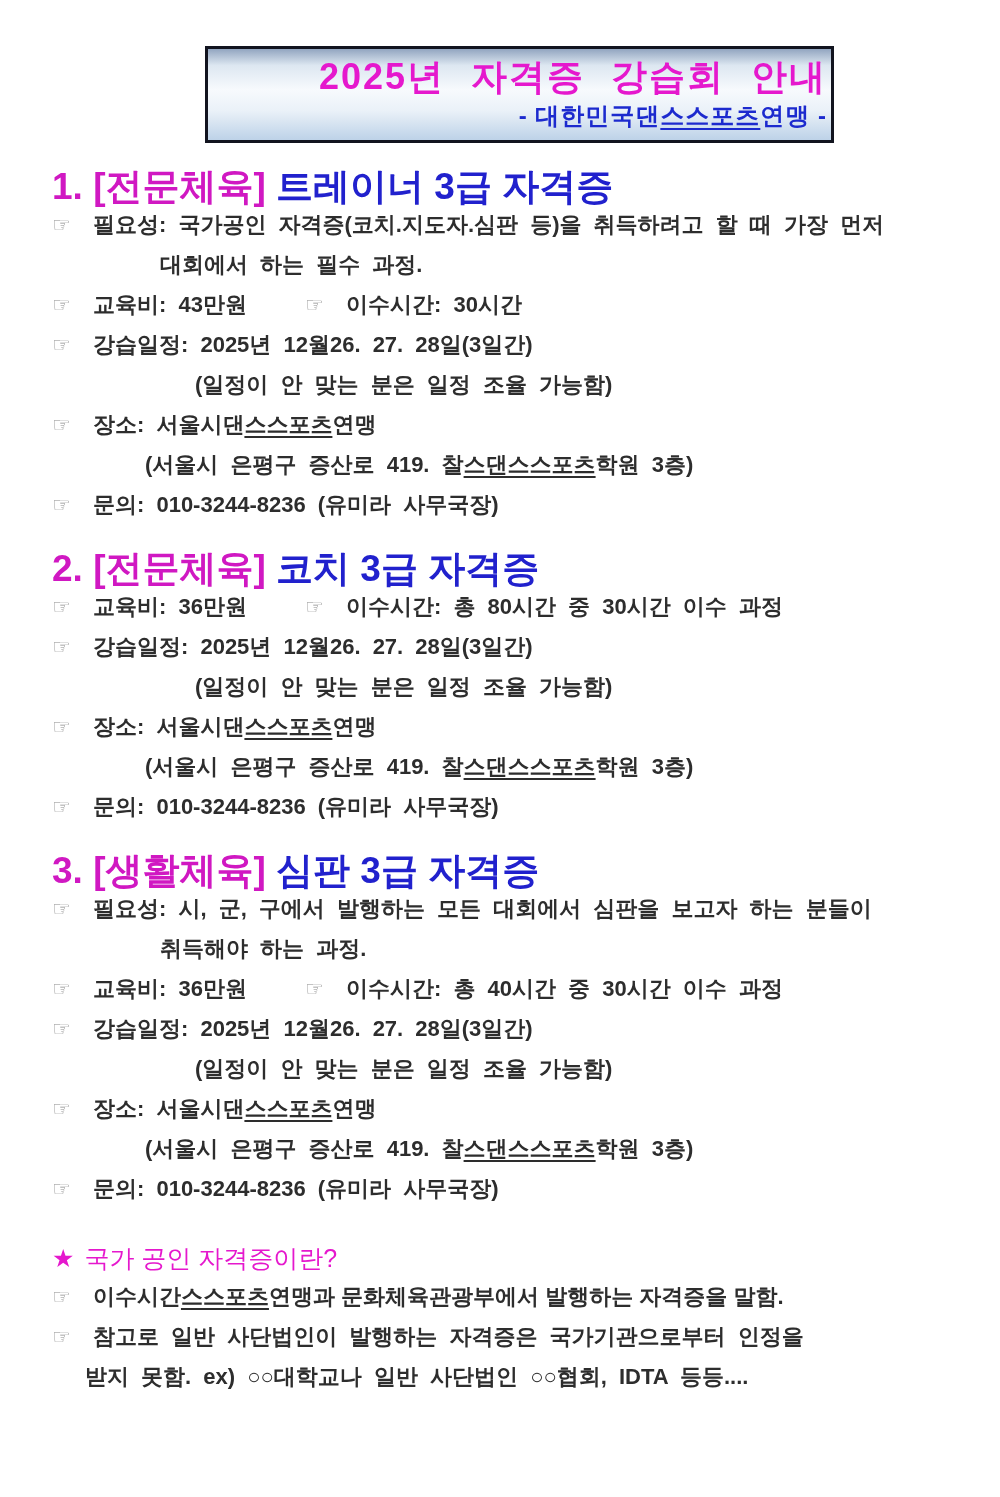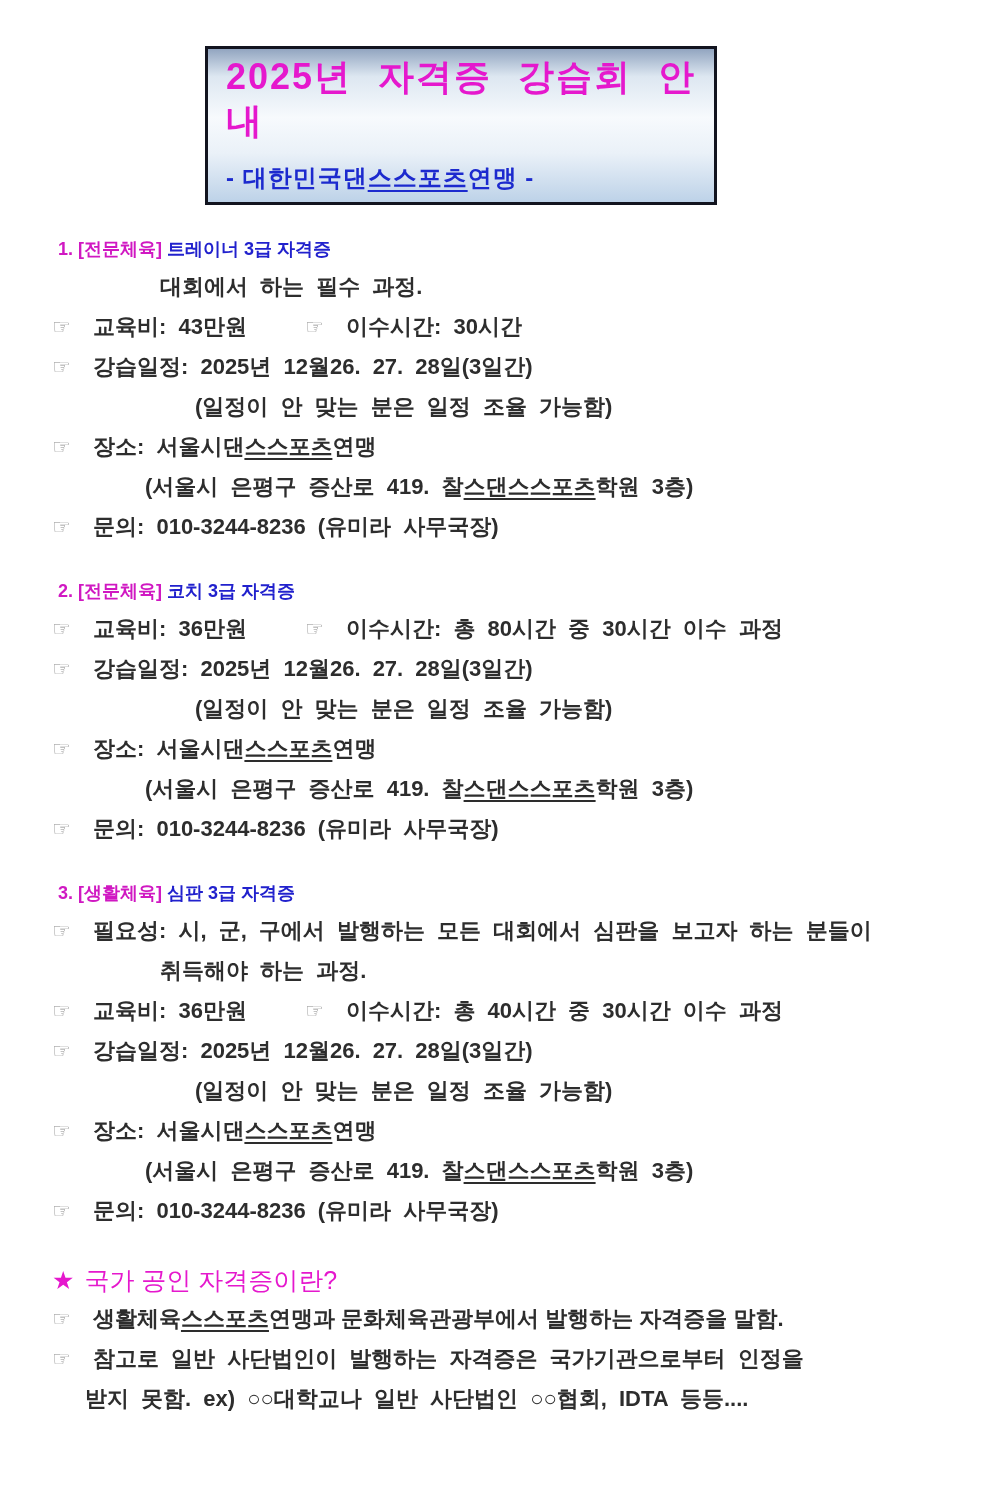--- a/index.html
+++ b/index.html
@@ -5,37 +5,37 @@
   * { margin:0; padding:0; box-sizing:border-box; }
   html,body { background:#ffffff; }
   body {
     width:1000px; height:1497px; overflow:hidden;
     font-family:"Liberation Sans","DejaVu Sans",sans-serif;
   }
   .page { width:1000px; height:1497px; background:#ffffff; }
 
   
   .header-box {
-    width:512px; margin:46px 0 0 205px;
+    width:629px; margin:46px 0 0 205px;
     border:3px solid #12141f;
     background:linear-gradient(180deg,#92a5c0 0%,#dde7f1 18%,#f7fafd 45%,#eaf1f8 68%,#bdd2e8 100%);
-    text-align:left; padding:6px 4px 9px 18px;
+    text-align:right; padding:6px 4px 9px 18px;
   }
   .hb-title {
     font-size:36px; font-weight:800; color:#e518cd;
     letter-spacing:2px; word-spacing:14px; line-height:44px;
   }
   .hb-sub {
     font-size:24px; font-weight:700; color:#1c2ace;
-    line-height:30px; margin-top:20px; letter-spacing:1px;
+    line-height:30px; margin-top:2px; letter-spacing:1px;
   }
 
   
   .content { padding-left:52px; padding-right:34px; color:#2d2d2d; }
-  .sec-heading { margin-top:26px; font-size:18px; font-weight:700; line-height:36px;margin-left:6px; }
+  .sec-heading { margin-top:26px; font-size:37px; font-weight:700; line-height:36px; }
   .mag { color:#d018c2; }
   .blu { color:#2121cd; }
   .line { font-size:22px; font-weight:600; line-height:40px; word-spacing:6px; }
   .bullet { color:#8e8e8e; font-size:21px; margin-right:10px; font-weight:400; }
   .bullet2 { margin-left:46px; }
   .ind-a { padding-left:108px; }  
   .ind-b { padding-left:143px; }  
   .ind-c { padding-left:93px; }   
   .ind-d { padding-left:33px; }   
   .u { text-decoration:underline; text-underline-offset:4px; text-decoration-thickness:2px; }
@@ -55,20 +55,25 @@
   </div>
 
   <div class="content">
 
     <section>
       <h2 class="sec-heading">
         <span class="mag">1.</span>
         <span class="mag">[전문체육]</span>
         <span class="blu">트레이너 3급 자격증</span>
       </h2>
+      <div class="line">
+        <span class="bullet">☞</span>
+        <span>필요성:</span>
+        <span>국가공인 자격증(코치.지도자.심판 등)을 취득하려고 할 때 가장 먼저</span>
+      </div>
       <div class="line ind-a">대회에서 하는 필수 과정.</div>
       <div class="line">
         <span class="bullet">☞</span>
         <span>교육비:</span>
         <span>43만원</span>
         <span class="bullet bullet2">☞</span>
         <span>이수시간:</span>
         <span>30시간</span>
       </div>
       <div class="line">
@@ -161,21 +166,21 @@
         <span>010-3244-8236 (유미라 사무국장)</span>
       </div>
     </section>
 
     <section>
       <h3 class="foot-heading">
         <span class="star">★</span><span>국가 공인 자격증이란?</span>
       </h3>
       <div class="line">
         <span class="bullet">☞</span>
-        <span class="nosp"><span>생활체육</span><span class="u">스스포츠</span><span>연맹과 문화체육관광부에서 발행하는 자격증을 말함.</span></span>
+        <span class="nosp"><span>이수시간</span><span class="u">스스포츠</span><span>연맹과 문화체육관광부에서 발행하는 자격증을 말함.</span></span>
       </div>
       <div class="line">
         <span class="bullet">☞</span>
         <span>참고로 일반 사단법인이 발행하는 자격증은 국가기관으로부터 인정을</span>
       </div>
       <div class="line ind-d">받지 못함. ex) ○○대학교나 일반 사단법인 ○○협회, IDTA 등등....</div>
     </section>
 
   </div>
 </div>

